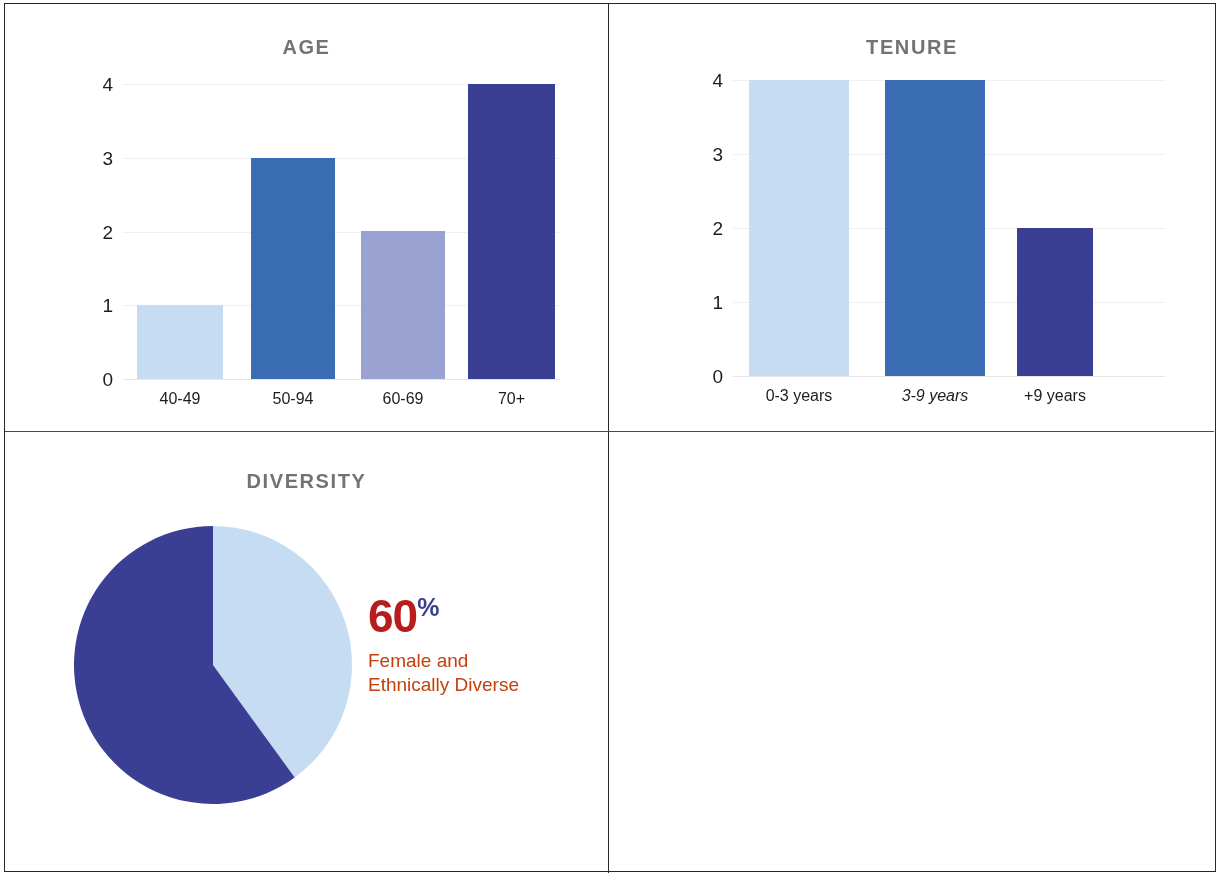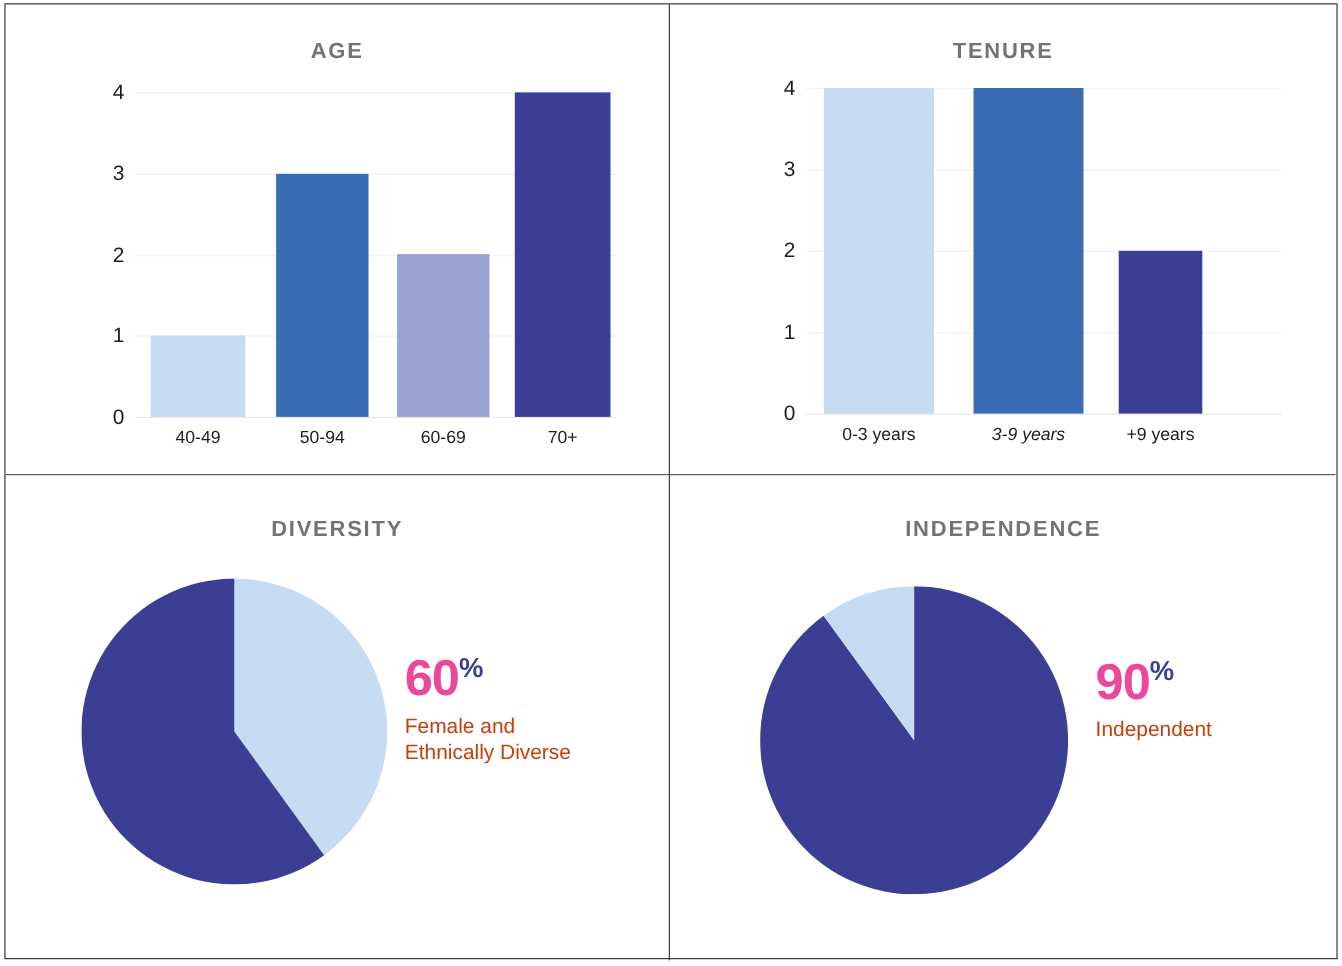--- a/index.html
+++ b/index.html
@@ -101,21 +101,21 @@
 
   
   .pie-wrap { position: absolute; }
   .pie-stat {
     position: absolute;
     font-family: "Liberation Sans", sans-serif;
   }
   .pie-num {
     font-size: 46px;
     font-weight: bold;
-    color: #ec4899;
+    color: #b91c1c;
     letter-spacing: -1px;
     line-height: 1;
     display: inline-block;
     vertical-align: baseline;
   }
   .pie-pct {
     font-size: 25px;
     font-weight: bold;
     color: #3b3f93;
     line-height: 1;
@@ -192,25 +192,14 @@
           <path d="M 139 139 L 139.00 0.00 A 139 139 0 0 1 220.70 251.45 Z" fill="#c6dcf2"></path>
           <path d="M 139 139 L 220.70 251.45 A 139 139 0 1 1 139.00 0.00 Z" fill="#3b3f93"></path>
         </svg></div>
     <div class="pie-stat" style="left:363px; top:160px; width:210px;">
       <span class="pie-num">60</span><span class="pie-pct">%</span>
       <div class="pie-sub">Female and
 Ethnically Diverse</div>
     </div>
   </div>
 
-  <div class="quad q-br">
-    <div class="chart-title title-pie">INDEPENDENCE</div>
-    <div class="pie-wrap" id="pie-independence" style="left: 81px; top: 100px; width: 280px; height: 280px;"><svg width="280" height="280" viewBox="0 0 280 280">
-          <path d="M 140 140 L 140.00 0.00 A 140 140 0 1 1 57.71 26.74 Z" fill="#3b3f93"></path>
-          <path d="M 140 140 L 57.71 26.74 A 140 140 0 0 1 140.00 0.00 Z" fill="#c6dcf2"></path>
-        </svg></div>
-    <div class="pie-stat" style="left:386px; top:163px; width:210px;">
-      <span class="pie-num">90</span><span class="pie-pct">%</span>
-      <div class="pie-sub">Independent</div>
-    </div>
-  </div>
 
 </div>
 
 </body></html>

